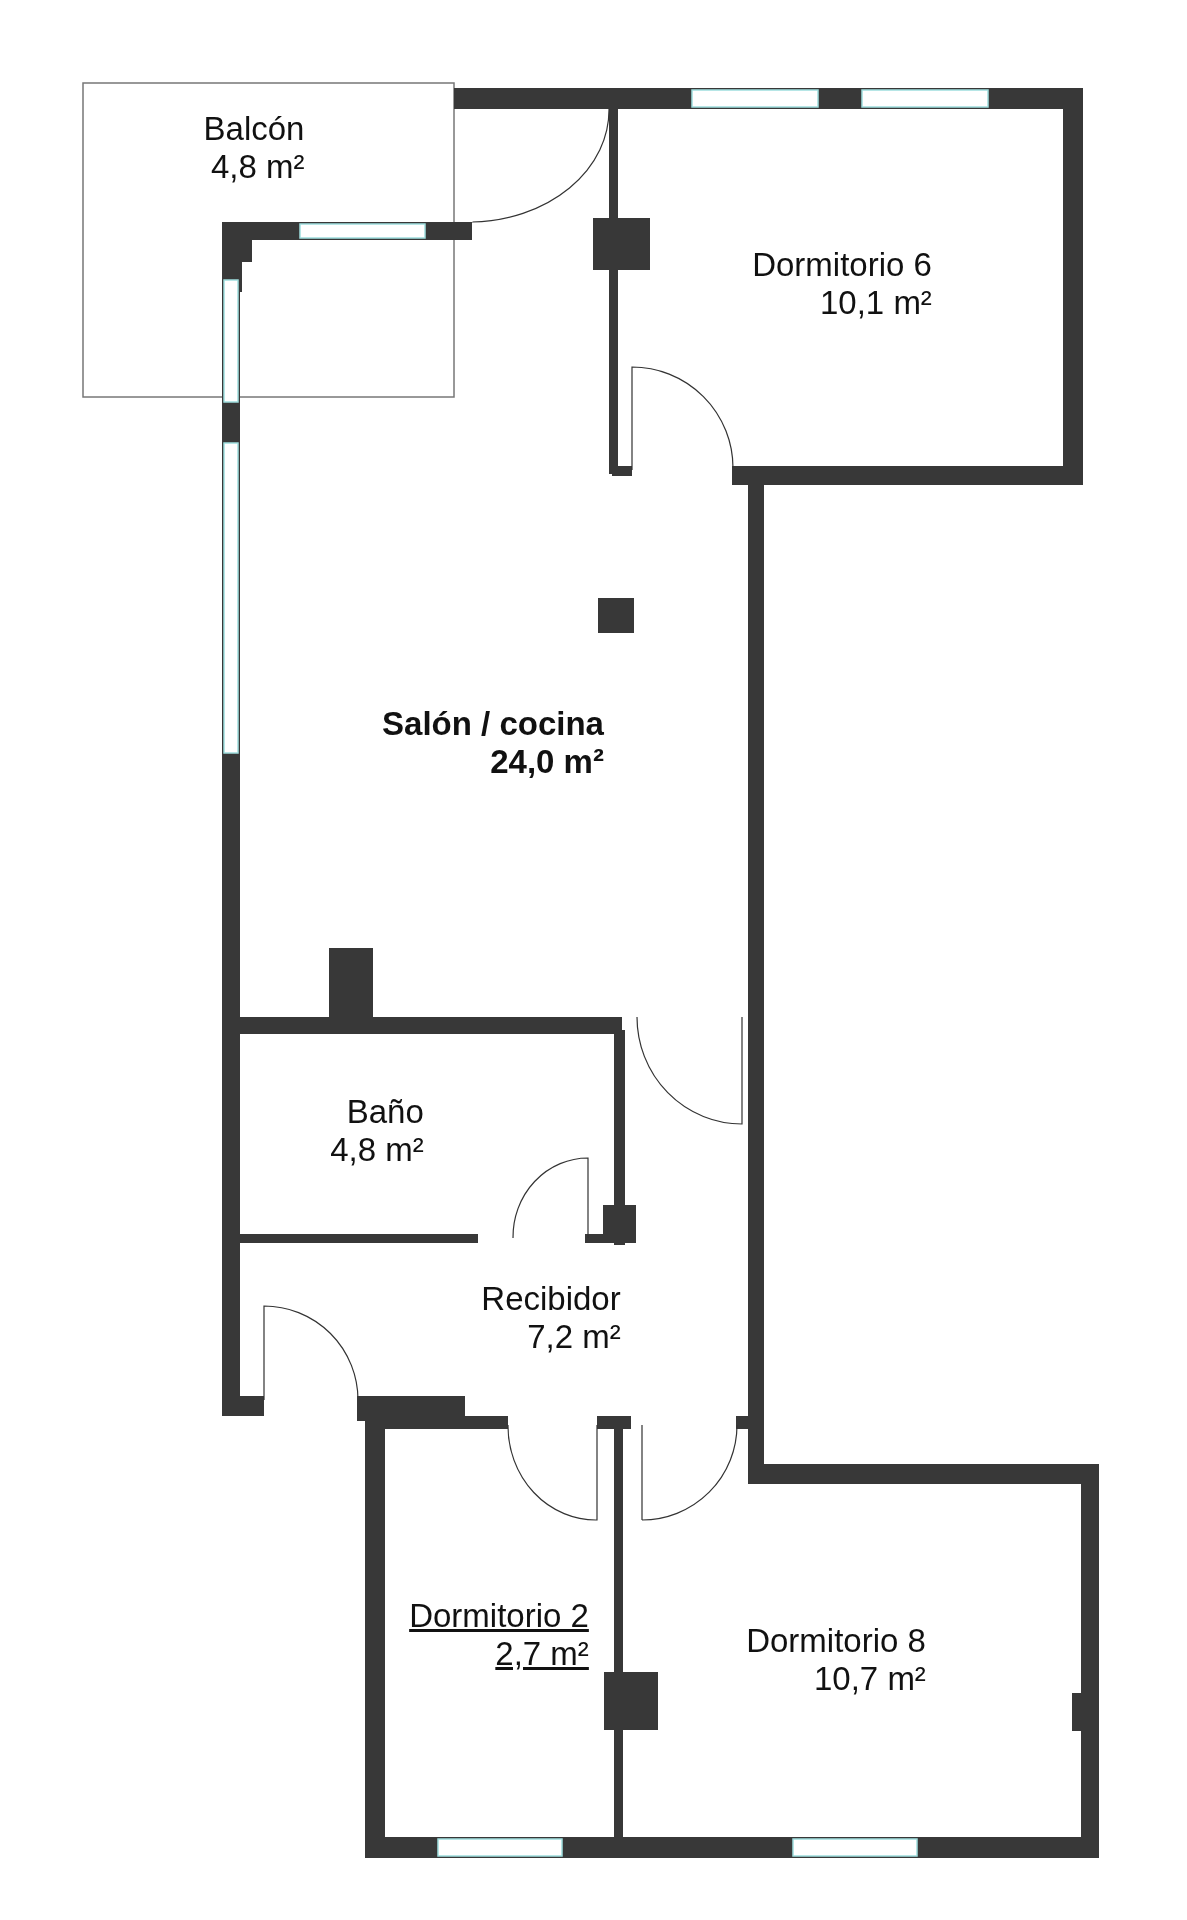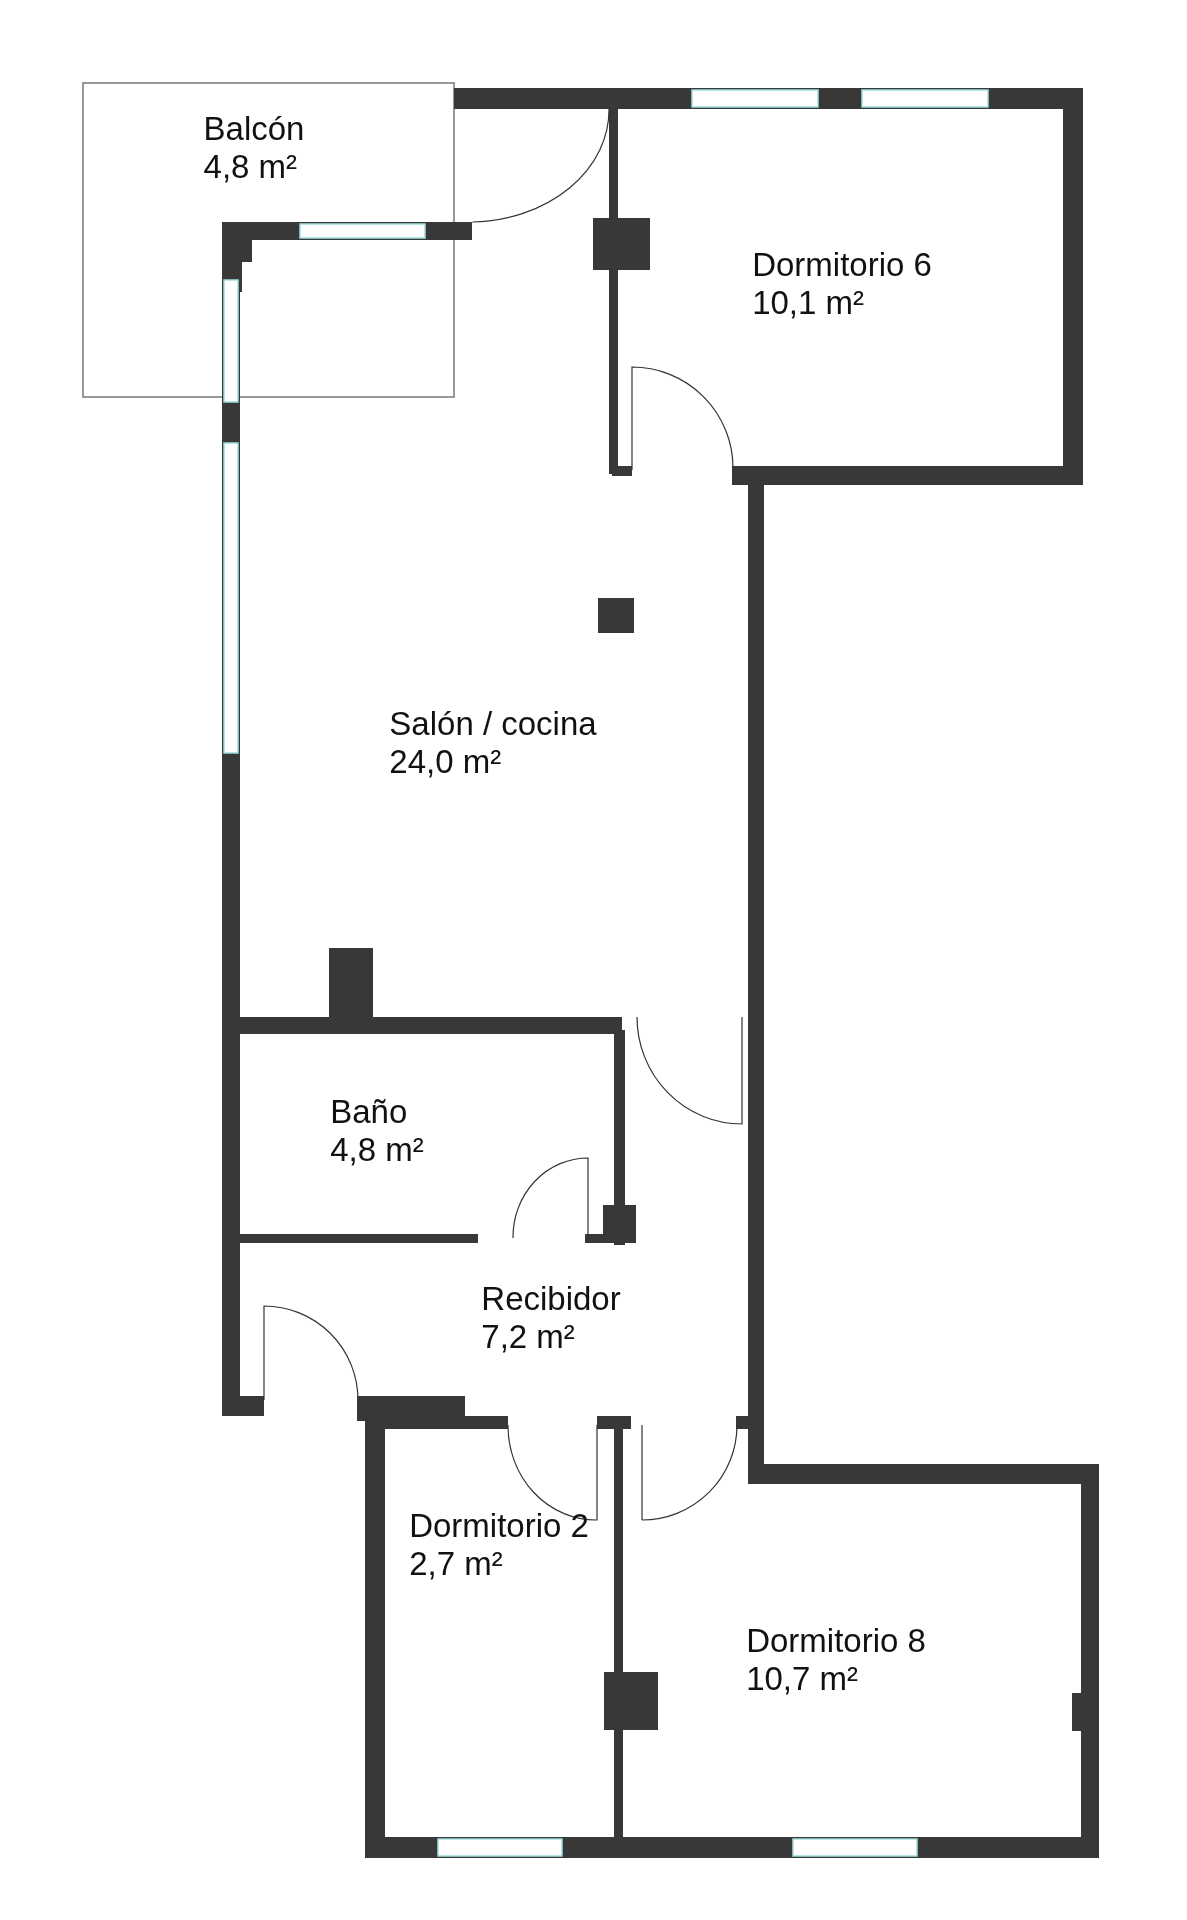--- a/index.html
+++ b/index.html
@@ -1,21 +1,21 @@
 <!DOCTYPE html>
 <html><head>
 <meta charset="utf-8">
 <style>
   html, body { margin:0; padding:0; background:#ffffff; }
   body { width:1187px; height:1920px; position:relative; overflow:hidden; font-family:"Liberation Sans", sans-serif; }
   svg { position:absolute; left:0; top:0; }
   .wall { fill:#383838; }
   .win { fill:#ffffff; stroke:#9fdede; stroke-width:1.5; }
   .door { fill:none; stroke:#333; stroke-width:1.2; }
-  .room-label { position:absolute; text-align:left; color:#111; font-size:33px; line-height:38px; transform:translateX(-50%); white-space:nowrap; }
+  .room-label { position:absolute; text-align:right; color:#111; font-size:33px; line-height:38px; transform:translateX(-50%); white-space:nowrap; }
 </style>
 </head>
 <body>
 
 <svg width="1187" height="1920" viewBox="0 0 1187 1920">
 
   <rect x="83" y="83" width="371" height="314" fill="none" stroke="#777" stroke-width="1.5"></rect>
   <rect x="222" y="222" width="12" height="175" fill="#fff"></rect>
 
   <rect class="wall" x="454" y="88" width="629" height="21"></rect>
@@ -87,32 +87,32 @@
 </svg>
 
 <div class="room-label" style="left:254px; top:110px;">
   <div>Balcón</div>
   <div>4,8 m²</div>
 </div>
 <div class="room-label" style="left:842px; top:246px;">
   <div>Dormitorio 6</div>
   <div>10,1 m²</div>
 </div>
-<div class="room-label" style="left:493px; top:705px;">
+<div class="room-label" style="left:493px; top:705px;font-weight:bold;">
   <div>Salón / cocina</div>
   <div>24,0 m²</div>
 </div>
 <div class="room-label" style="left:377px; top:1093px;">
   <div>Baño</div>
   <div>4,8 m²</div>
 </div>
 <div class="room-label" style="left:551px; top:1280px;">
   <div>Recibidor</div>
   <div>7,2 m²</div>
 </div>
-<div class="room-label" style="left:499px; top:1507px;">
+<div class="room-label" style="left:499px; top:1597px;text-decoration:underline;">
   <div>Dormitorio 2</div>
   <div>2,7 m²</div>
 </div>
 <div class="room-label" style="left:836px; top:1622px;">
   <div>Dormitorio 8</div>
   <div>10,7 m²</div>
 </div>
 
 </body></html>

